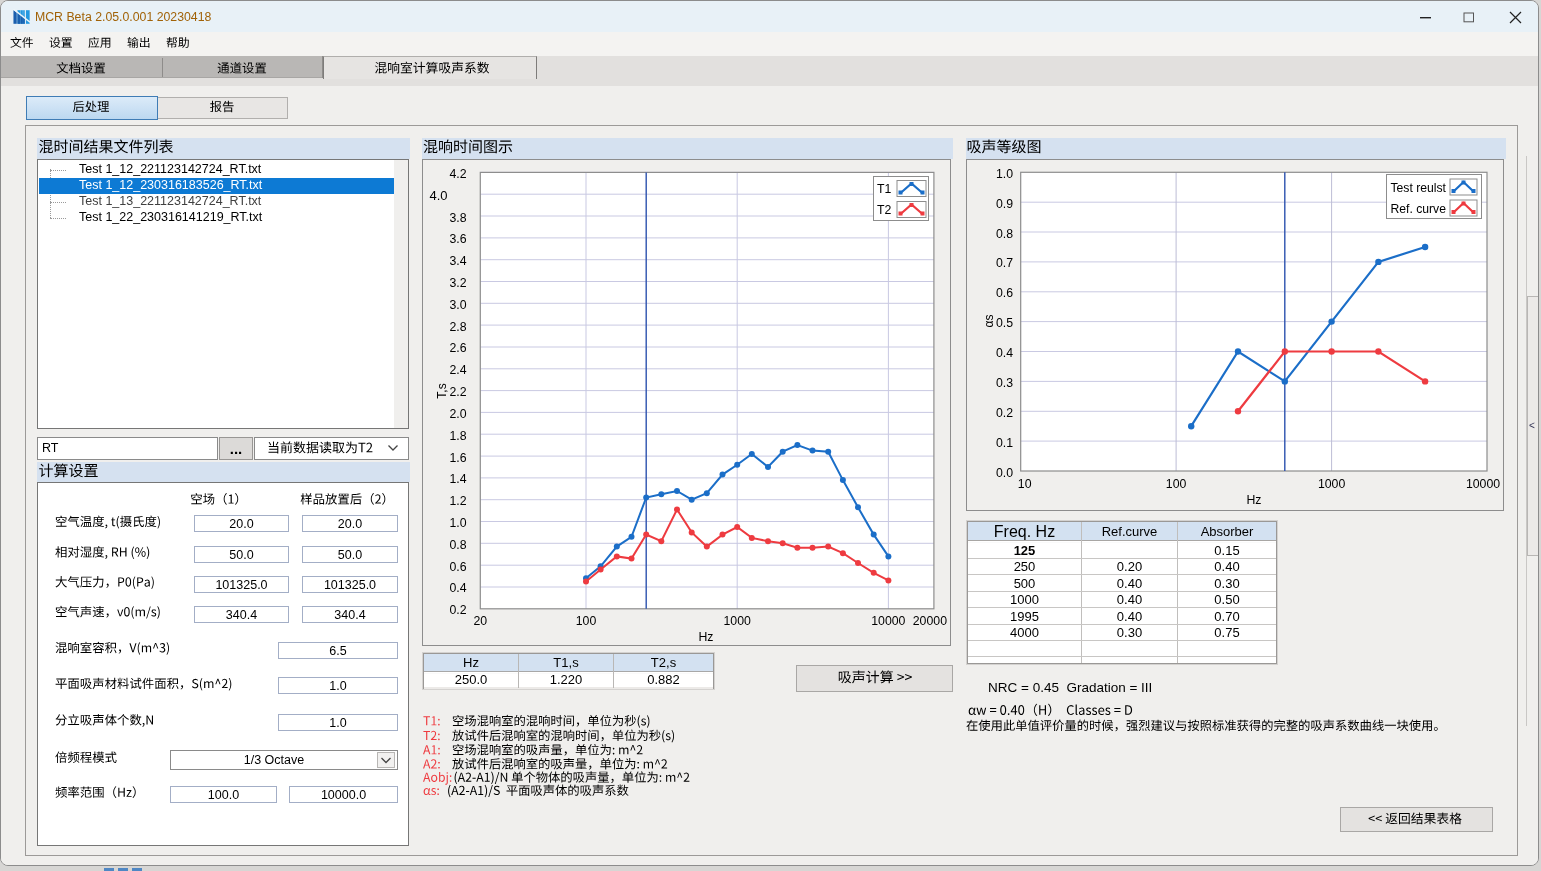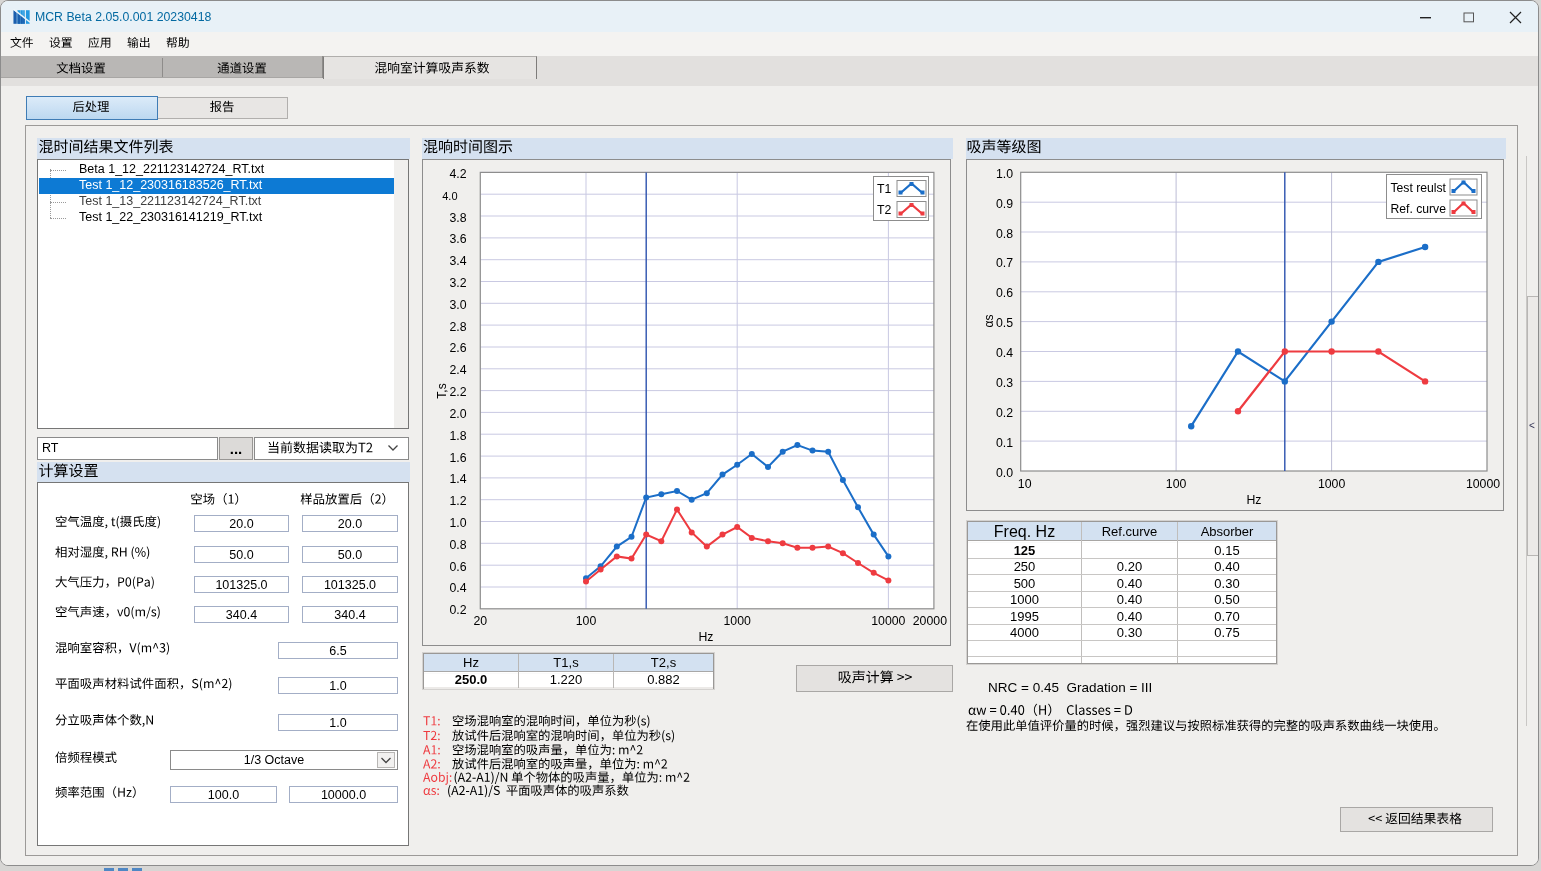--- a/index.html
+++ b/index.html
@@ -22,21 +22,21 @@
         <path d="M-1 0 L16.5 13.8 L16.5 16 L-1 16 Z"></path>
       </clipPath>
       <g clip-path="url(#lgc)">
         <rect x="0.2" y="1.2" width="3.3" height="13.6" fill="#1a5fae"></rect>
         <rect x="4.2" y="1.2" width="3.1" height="13.6" fill="#1a5fae"></rect>
         <rect x="7.5" y="1.2" width="2.1" height="13.6" fill="#1a5fae"></rect>
         <rect x="9.9" y="1.2" width="1.6" height="13.6" fill="#1a5fae"></rect>
       </g>
       <path d="M0.2 0.2 L16.8 13.2" stroke="#eef5f9" stroke-width="1.5" fill="none"></path>
     </svg>
-    <div style="position:absolute;left:34px;top:8px;width:300px;height:16px;font-size:12.3px;line-height:16px;color:#0369a1;">MCR Beta 2.05.0.001 20230418</div>
+    <div style="position:absolute;left:34px;top:8px;width:300px;height:16px;font-size:12.3px;line-height:16px;color:#a16207;">MCR Beta 2.05.0.001 20230418</div>
     <svg style="position:absolute;left:1418px;top:14px;width:14px;height:5px;" viewBox="0 0 14 5">
       <rect x="1" y="2" width="11" height="1.4" fill="#222"></rect>
     </svg>
     <svg style="position:absolute;left:1462px;top:11px;width:12px;height:11px;" viewBox="0 0 12 11">
       <rect x="1" y="1" width="9.5" height="8.8" fill="none" stroke="#555" stroke-width="1"></rect>
     </svg>
     <svg style="position:absolute;left:1508px;top:10px;width:13px;height:13px;" viewBox="0 0 13 13">
       <path d="M1 1 L12 12 M12 1 L1 12" stroke="#222" stroke-width="1.2"></path>
     </svg>
     <div style="position:absolute;left:0px;top:31px;width:1539px;height:24px;background:#f4f3f1;"></div>
@@ -51,21 +51,21 @@
     <div style="position:absolute;left:24px;top:124px;width:1493px;height:731px;border:1px solid #9c9a98;"></div>
     <div style="position:absolute;left:36px;top:137px;width:373px;height:21px;background:#d5e1f0;"></div>
     <div style="position:absolute;left:36px;top:158px;width:372px;height:270px;background:#fff;border:1px solid #767676;"></div>
     <div style="position:absolute;left:393px;top:159px;width:14px;height:268px;background:#f0efed;"></div>
     <div style="position:absolute;left:49px;top:168px;width:1px;height:49px;border-left:1px dotted #9a9a9a;"></div>
     <div style="position:absolute;left:49px;top:168.5px;width:16px;height:1px;border-top:1px dotted #9a9a9a;"></div>
     <div style="position:absolute;left:49px;top:184.5px;width:16px;height:1px;border-top:1px dotted #9a9a9a;"></div>
     <div style="position:absolute;left:49px;top:200.5px;width:16px;height:1px;border-top:1px dotted #9a9a9a;"></div>
     <div style="position:absolute;left:49px;top:216.5px;width:16px;height:1px;border-top:1px dotted #9a9a9a;"></div>
     <div style="position:absolute;left:38px;top:177px;width:355px;height:16px;background:#0d7ad4;"></div>
-    <div style="position:absolute;left:78px;top:161px;width:320px;height:15px;font-size:12.5px;line-height:15px;color:#000;">Beta 1_12_221123142724_RT.txt</div>
+    <div style="position:absolute;left:78px;top:161px;width:320px;height:15px;font-size:12.5px;line-height:15px;color:#000;">Test 1_12_221123142724_RT.txt</div>
     <div style="position:absolute;left:78px;top:177px;width:320px;height:15px;font-size:12.5px;line-height:15px;color:#fff;">Test 1_12_230316183526_RT.txt</div>
     <div style="position:absolute;left:78px;top:193px;width:320px;height:15px;font-size:12.5px;line-height:15px;color:#404040;">Test 1_13_221123142724_RT.txt</div>
     <div style="position:absolute;left:78px;top:209px;width:320px;height:15px;font-size:12.5px;line-height:15px;color:#000;">Test 1_22_230316141219_RT.txt</div>
     <div style="position:absolute;left:36px;top:436px;width:181px;height:23px;background:#fff;border:1px solid #8a8a8a;"></div>
     <div style="position:absolute;left:41px;top:440px;width:60px;height:15px;font-size:12.5px;line-height:15px;">RT</div>
     <div style="position:absolute;left:218px;top:436px;width:34px;height:23px;background:#dcdad8;border:1px solid #989694;"></div>
     <div style="position:absolute;left:218px;top:436px;width:34px;height:23px;font-size:15px;line-height:23px;text-align:center;font-weight:bold;">...</div>
     <div style="position:absolute;left:253px;top:436px;width:155px;height:23px;background:#fff;border:1px solid #8a8a8a;"></div>
     <svg style="position:absolute;left:386px;top:443px;width:12px;height:8px;" viewBox="0 0 12 8">
       <path d="M1.5 1.5 L6 6 L10.5 1.5" stroke="#444" stroke-width="1.3" fill="none"></path>
@@ -203,41 +203,41 @@
     <div style="position:absolute;left:440px;top:405.91999999999996px;width:25.5px;height:14px;font-size:12.3px;line-height:14px;text-align:right;">2.0</div>
     <div style="position:absolute;left:440px;top:384.09999999999997px;width:25.5px;height:14px;font-size:12.3px;line-height:14px;text-align:right;">2.2</div>
     <div style="position:absolute;left:440px;top:362.28px;width:25.5px;height:14px;font-size:12.3px;line-height:14px;text-align:right;">2.4</div>
     <div style="position:absolute;left:440px;top:340.4599999999999px;width:25.5px;height:14px;font-size:12.3px;line-height:14px;text-align:right;">2.6</div>
     <div style="position:absolute;left:440px;top:318.64px;width:25.5px;height:14px;font-size:12.3px;line-height:14px;text-align:right;">2.8</div>
     <div style="position:absolute;left:440px;top:296.81999999999994px;width:25.5px;height:14px;font-size:12.3px;line-height:14px;text-align:right;">3.0</div>
     <div style="position:absolute;left:440px;top:275.0px;width:25.5px;height:14px;font-size:12.3px;line-height:14px;text-align:right;">3.2</div>
     <div style="position:absolute;left:440px;top:253.17999999999995px;width:25.5px;height:14px;font-size:12.3px;line-height:14px;text-align:right;">3.4</div>
     <div style="position:absolute;left:440px;top:231.35999999999996px;width:25.5px;height:14px;font-size:12.3px;line-height:14px;text-align:right;">3.6</div>
     <div style="position:absolute;left:440px;top:209.53999999999996px;width:25.5px;height:14px;font-size:12.3px;line-height:14px;text-align:right;">3.8</div>
-    <div style="position:absolute;left:431px;top:187.71999999999997px;width:25.5px;height:14px;font-size:11px;line-height:14px;text-align:right;">4.0</div>
+    <div style="position:absolute;left:421px;top:187.71999999999997px;width:25.5px;height:14px;font-size:13px;line-height:14px;text-align:right;">4.0</div>
     <div style="position:absolute;left:440px;top:165.89999999999998px;width:25.5px;height:14px;font-size:12.3px;line-height:14px;text-align:right;">4.2</div>
     <div style="position:absolute;left:454.3px;top:613px;width:50px;height:14px;font-size:12.3px;line-height:14px;text-align:center;">20</div>
     <div style="position:absolute;left:559.984264655606px;top:613px;width:50px;height:14px;font-size:12.3px;line-height:14px;text-align:center;">100</div>
     <div style="position:absolute;left:711.1842646556061px;top:613px;width:50px;height:14px;font-size:12.3px;line-height:14px;text-align:center;">1000</div>
     <div style="position:absolute;left:862.384264655606px;top:613px;width:50px;height:14px;font-size:12.3px;line-height:14px;text-align:center;">10000</div>
     <div style="position:absolute;left:903.9px;top:613px;width:50px;height:14px;font-size:12.3px;line-height:14px;text-align:center;">20000</div>
     <div style="position:absolute;left:693px;top:629px;width:24px;height:14px;font-size:12.3px;line-height:14px;text-align:center;">Hz</div>
     <div style="position:absolute;left:434px;top:375px;width:14px;height:30px;"><svg width="14" height="30" viewBox="0 0 14 30">
         <text x="7" y="15" transform="rotate(-90 7 15)" text-anchor="middle" dominant-baseline="central" font-family="Liberation Sans" font-size="12">T,s</text>
       </svg></div>
     <div style="position:absolute;left:422px;top:652px;width:291px;height:36px;background:#fff;border:1px solid #9a9896;outline:1px solid #d4d2d0;"></div>
     <div style="position:absolute;left:423px;top:653px;width:289px;height:18px;background:#d3e1f1;border-bottom:1px solid #a8a8a8;"></div>
     <div style="position:absolute;left:423px;top:672px;width:289px;height:1px;background:#fafafa;"></div>
     <div style="position:absolute;left:423px;top:685.5px;width:289px;height:2px;background:#eceae8;"></div>
     <div style="position:absolute;left:517px;top:653px;width:1px;height:34px;background:#b9b7b5;"></div>
     <div style="position:absolute;left:612px;top:653px;width:1px;height:34px;background:#b9b7b5;"></div>
     <div style="position:absolute;left:423px;top:654px;width:94px;height:16px;font-size:13px;line-height:16px;text-align:center;">Hz</div>
     <div style="position:absolute;left:518px;top:654px;width:94px;height:16px;font-size:13px;line-height:16px;text-align:center;">T1,s</div>
     <div style="position:absolute;left:613px;top:654px;width:99px;height:16px;font-size:13px;line-height:16px;text-align:center;">T2,s</div>
-    <div style="position:absolute;left:423px;top:671px;width:94px;height:16px;font-size:13px;line-height:16px;text-align:center;font-weight:bold;">250.0</div>
+    <div style="position:absolute;left:423px;top:671px;width:94px;height:16px;font-size:13px;line-height:16px;text-align:center;">250.0</div>
     <div style="position:absolute;left:518px;top:671px;width:94px;height:16px;font-size:13px;line-height:16px;text-align:center;">1.220</div>
     <div style="position:absolute;left:613px;top:671px;width:99px;height:16px;font-size:13px;line-height:16px;text-align:center;">0.882</div>
     <div style="position:absolute;left:795px;top:664px;width:157px;height:27px;background:#e4e2e0;border:1px solid #a9a7a5;"></div>
     <div style="position:absolute;left:965px;top:137px;width:540px;height:21px;background:#d5e1f0;"></div>
     <div style="position:absolute;left:965px;top:158px;width:538px;height:352px;background:#f0efed;border:1px solid #8d8d8d;"></div>
     <svg style="position:absolute;left:965px;top:158px;width:538px;height:352px;" viewBox="965 158 538 352">
       <rect x="1019.7" y="171.3" width="466.29999999999995" height="298.7" fill="#fff"></rect>
       <line x1="1019.7" y1="440.1" x2="1486.0" y2="440.1" stroke="#c9c9e2" stroke-width="1"></line>
       <line x1="1019.7" y1="410.3" x2="1486.0" y2="410.3" stroke="#c9c9e2" stroke-width="1"></line>
       <line x1="1019.7" y1="380.4" x2="1486.0" y2="380.4" stroke="#c9c9e2" stroke-width="1"></line>

